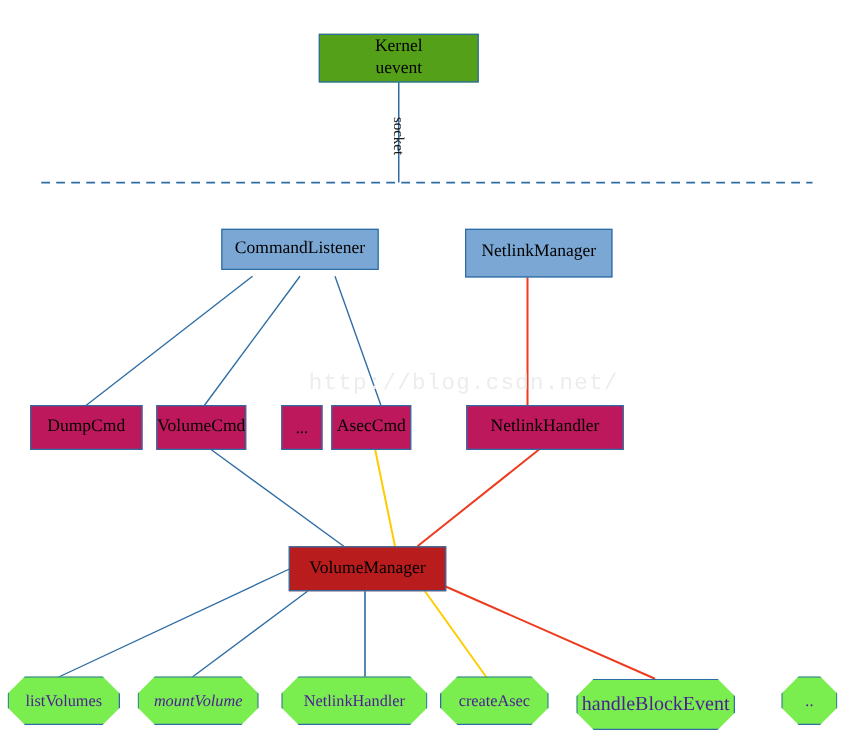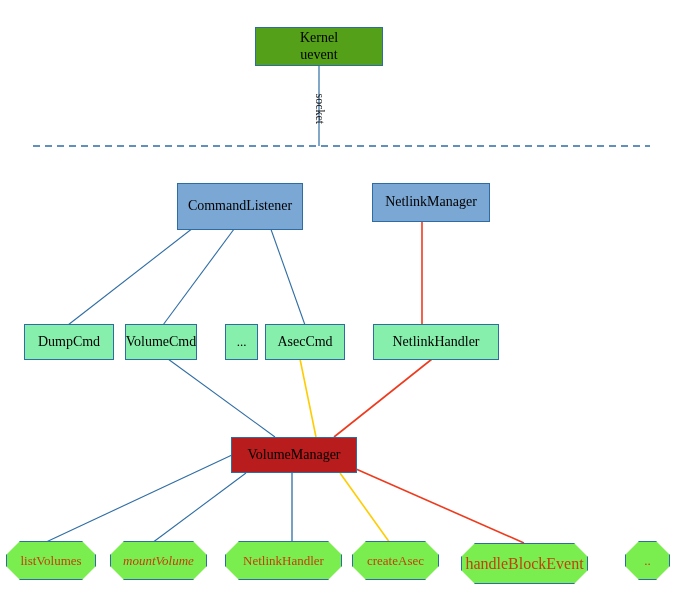--- a/index.html
+++ b/index.html
@@ -38,21 +38,21 @@
     border: 1px solid #2e6da4;
     align-items: center;
   }
   .rect.green-dark {
     background: #55a019;
   }
   .rect.blue {
     background: #7ba7d4;
   }
   .rect.yellow {
-    background: #86efac;
+    background: #be185d;
   }
   .rect.green-bright {
     background: #b91c1c;
   }
   .oct {
     background: #7aee4e;
     border: 1px solid #2e6da4;
     clip-path: polygon(14px 0, calc(100% - 14px) 0, 100% 14px, 100% calc(100% - 14px),
                        calc(100% - 14px) 100%, 14px 100%, 0 calc(100% - 14px), 0 14px);
   }
@@ -65,21 +65,21 @@
     left: 0; top: 0; right: 0; bottom: 0;
     box-sizing: border-box;
   }
   .oct-label {
     position: absolute;
     left: 0; top: 0; right: 0; bottom: 0;
     display: flex;
     align-items: center;
     justify-content: center;
     white-space: nowrap;
-    color: #c2410c;
+    color: #4c1d95;
   }
   .socket-label {
     position: absolute;
     transform-origin: center center;
     transform: rotate(90deg);
     font-size: 12px;
     color: #1a1a1a;
     white-space: nowrap;
   }
   .watermark {
@@ -113,49 +113,50 @@
     <line x1="300" y1="359" x2="316" y2="437" stroke="#ffcc00" stroke-width="1.6"></line>
     <line x1="432" y1="359" x2="334" y2="437" stroke="#ee3b1e" stroke-width="1.6"></line>
 
     <line x1="232" y1="455" x2="44" y2="543" stroke="#2e6da4" stroke-width="1.1"></line>
     <line x1="246" y1="473" x2="152" y2="543" stroke="#2e6da4" stroke-width="1.1"></line>
     <line x1="292" y1="473" x2="292" y2="543" stroke="#2e6da4" stroke-width="1.3"></line>
     <line x1="340" y1="473" x2="390" y2="543" stroke="#ffcc00" stroke-width="1.6"></line>
     <line x1="356" y1="469" x2="524" y2="543" stroke="#ee3b1e" stroke-width="1.6"></line>
   </svg>
 
+  <div class="watermark" style="left:247px; top:297px;">http://blog.csdn.net/</div>
 
   <div class="node rect green-dark" style="left:255px; top:27px; width:128px; height:39px; flex-direction:column; font-size:14px;">
     <span>Kernel</span>
     <span>uevent</span>
   </div>
 
   <div class="socket-label" style="left:302px; top:103px; width:34px;">socket</div>
 
-  <div class="node rect blue" style="left:177px; top:183px; width:126px; height:47px; font-size:14px;">
+  <div class="node rect blue" style="left:177px; top:183px; width:126px; height:33px; font-size:14px;">
     <span>CommandListener</span>
   </div>
 
   <div class="node rect blue" style="left:372px; top:183px; width:118px; height:39px; font-size:14px;">
     <span>NetlinkManager</span>
   </div>
 
   <div class="node rect yellow" style="left:24px; top:324px; width:90px; height:36px; font-size:14px;">
     <span>DumpCmd</span>
   </div>
 
   <div class="node rect yellow" style="left:125px; top:324px; width:72px; height:36px; font-size:14px;">
     <span>VolumeCmd</span>
   </div>
 
   <div class="node rect yellow" style="left:225px; top:324px; width:33px; height:36px; font-size:13px;">
     <span>...</span>
   </div>
 
-  <div class="node rect yellow" style="left:265px; top:324px; width:80px; height:36px; font-size:14px;">
+  <div class="node rect yellow" style="left:265px; top:324px; width:64px; height:36px; font-size:14px;">
     <span>AsecCmd</span>
   </div>
 
   <div class="node rect yellow" style="left:373px; top:324px; width:126px; height:36px; font-size:14px;">
     <span>NetlinkHandler</span>
   </div>
 
   <div class="node rect green-bright" style="left:231px; top:437px; width:126px; height:36px; font-size:14px;">
     <span>VolumeManager</span>
   </div>

